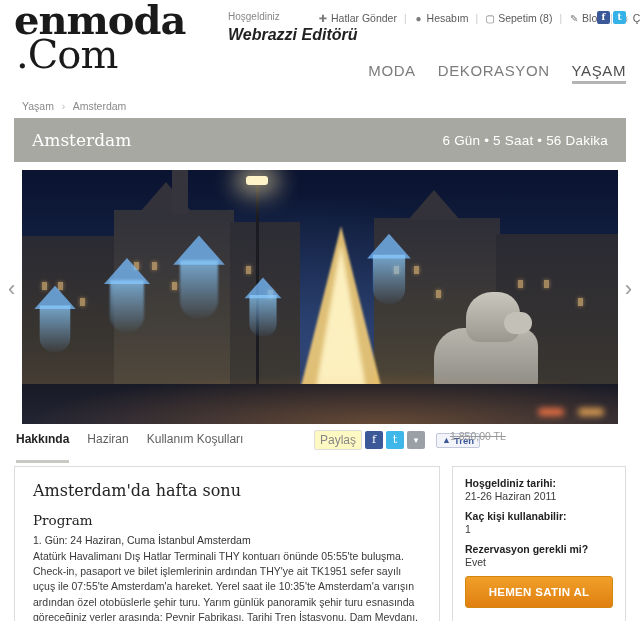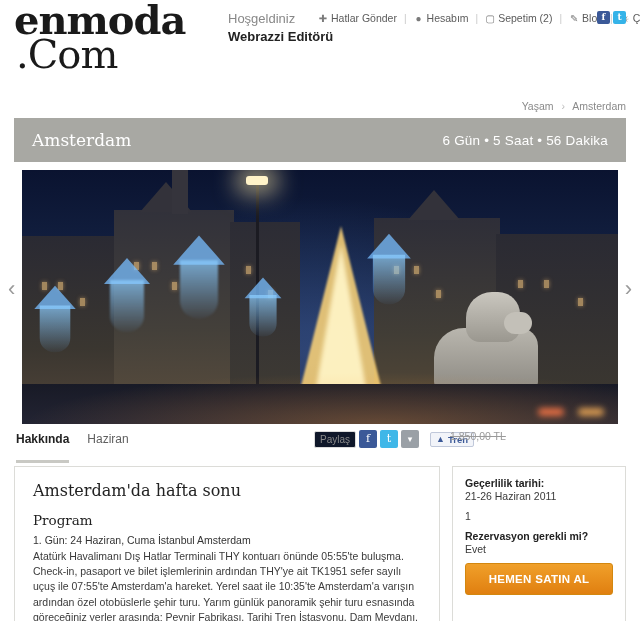--- a/index.html
+++ b/index.html
@@ -47,27 +47,28 @@
     margin-left: 2px;
   }
 
   .welcome {
     position: absolute;
     left: 228px;
     top: 10px;
     line-height: 1.4;
   }
   .welcome .hi {
-    font-size: 13px;
+    font-size: 10px;
     color: #888;
   }
   .welcome .user {
-    font-size: 13px;
+    font-size: 16px;
     color: #222;
     font-weight: bold;
+    font-style: italic;
   }
 
   .toplinks {
     position: absolute;
     left: 318px;
     top: 12px;
     display: flex;
     align-items: center;
     gap: 7px;
     font-size: 10.5px;
@@ -132,21 +133,20 @@
     color: #4f4f4f;
     border-bottom: 3px solid #b4b4b4;
     padding-bottom: 2px;
   }
 
   
   .breadcrumb {
     padding: 4px 14px 6px 22px;
     font-size: 10.5px;
     color: #8a8a8a;
-    text-align: right;
   }
   .breadcrumb a { color: #8a8a8a; text-decoration: none; }
   .breadcrumb .sp { margin: 0 5px; color: #bbb; }
 
   
   .titlebar {
     margin: 0 14px;
     height: 44px;
     background: #a8a8a3;
     display: flex;
@@ -383,23 +383,23 @@
     padding-bottom: 14px;
   }
   .share {
     position: absolute;
     left: 300px; top: 0;
     display: flex;
     align-items: center;
     gap: 3px;
   }
   .share .lbl {
-    font-size: 10px;
+    font-size: 12px;
     color: #888;
-    background: #0f172a;
+    background: #fef9c3;
     border: 1px solid #dcdcdc;
     padding: 2px 5px;
     border-radius: 2px;
   }
   .sbtn {
     width: 18px; height: 18px;
     border-radius: 2px;
     color: #fff;
     font-size: 11px;
     line-height: 18px;
@@ -541,39 +541,44 @@
         <span>Hatlar Gönder</span>
       </a>
       <span class="sep">|</span>
       <a>
         <span class="mini-ico">●</span>
         <span>Hesabım</span>
       </a>
       <span class="sep">|</span>
       <a>
         <span class="mini-ico">▢</span>
-        <span>Sepetim (2)</span>
+        <span>Sepetim (8)</span>
       </a>
       <span class="sep">|</span>
       <a>
         <span class="mini-ico">✎</span>
         <span>Blog</span>
       </a>
       <span class="sep">|</span>
       <a>
         <span class="mini-ico">⎈</span>
         <span>Çıkış</span>
       </a>
     </div>
 
     <div class="social">
       <div class="sq fb">f</div>
       <div class="sq tw">t</div>
     </div>
 
+    <div class="mainnav">
+      <div class="item">MODA</div>
+      <div class="item">DEKORASYON</div>
+      <div class="item active">YAŞAM</div>
+    </div>
   </div>
 
   <div class="breadcrumb">
     <a>Yaşam</a>
     <span class="sp">›</span>
     <a>Amsterdam</a>
   </div>
 
   <div class="titlebar">
     <div class="ttl">Amsterdam</div>
@@ -649,20 +654,21 @@
       <div class="glow-street"></div>
       <div class="car-glow cg1"></div>
       <div class="car-glow cg2"></div>
     </div>
   </div>
 
   <div class="tabsrow">
     <div class="tabs">
       <div class="tab active">Hakkında</div>
       <div class="tab">Haziran</div>
+      <div class="tab">Kullanım Koşulları</div>
     </div>
 
     <div class="share">
       <span class="lbl">Paylaş</span>
       <span class="sbtn fb">f</span>
       <span class="sbtn tw">t</span>
       <span class="sbtn more">▾</span>
       <span class="fblike">
         <span class="tb">▲</span>
         <span>Tren</span>
@@ -676,22 +682,23 @@
 
   <div class="content">
     <div class="card">
       <h2>Amsterdam'da hafta sonu</h2>
       <h3>Program</h3>
       <div class="daytitle">1. Gün: 24 Haziran, Cuma İstanbul  Amsterdam</div>
       <p>Atatürk Havalimanı Dış Hatlar Terminali THY kontuarı önünde 05:55'te buluşma. Check-in, pasaport ve bilet işlemlerinin ardından THY'ye ait TK1951 sefer sayılı uçuş ile 07:55'te Amsterdam'a hareket. Yerel saat ile 10:35'te Amsterdam'a varışın ardından özel otobüslerle şehir turu. Yarım günlük panoramik şehir turu esnasında göreceğiniz yerler arasında; Peynir Fabrikası, Tarihi Tren İstasyonu, Dam Meydanı, Takunya Atölyesi, Ajax Arena Stadı, Tarihi Çiçek Pazarı ve Yel Değirmenleri yer alıyor.</p>
     </div>
 
     <div class="sidecard">
-      <div class="k">Geçerlilik tarihi:</div>
+      <div class="k">Hoşgeldiniz tarihi:</div>
       <div class="v">21-26 Haziran 2011</div>
+      <div class="k">Kaç kişi kullanabilir:</div>
       <div class="v">1</div>
       <div class="k">Rezervasyon gerekli mi?</div>
       <div class="v">Evet</div>
       <div class="buybtn">HEMEN SATIN AL</div>
     </div>
   </div>
 
 </div>
 
 </body></html>

